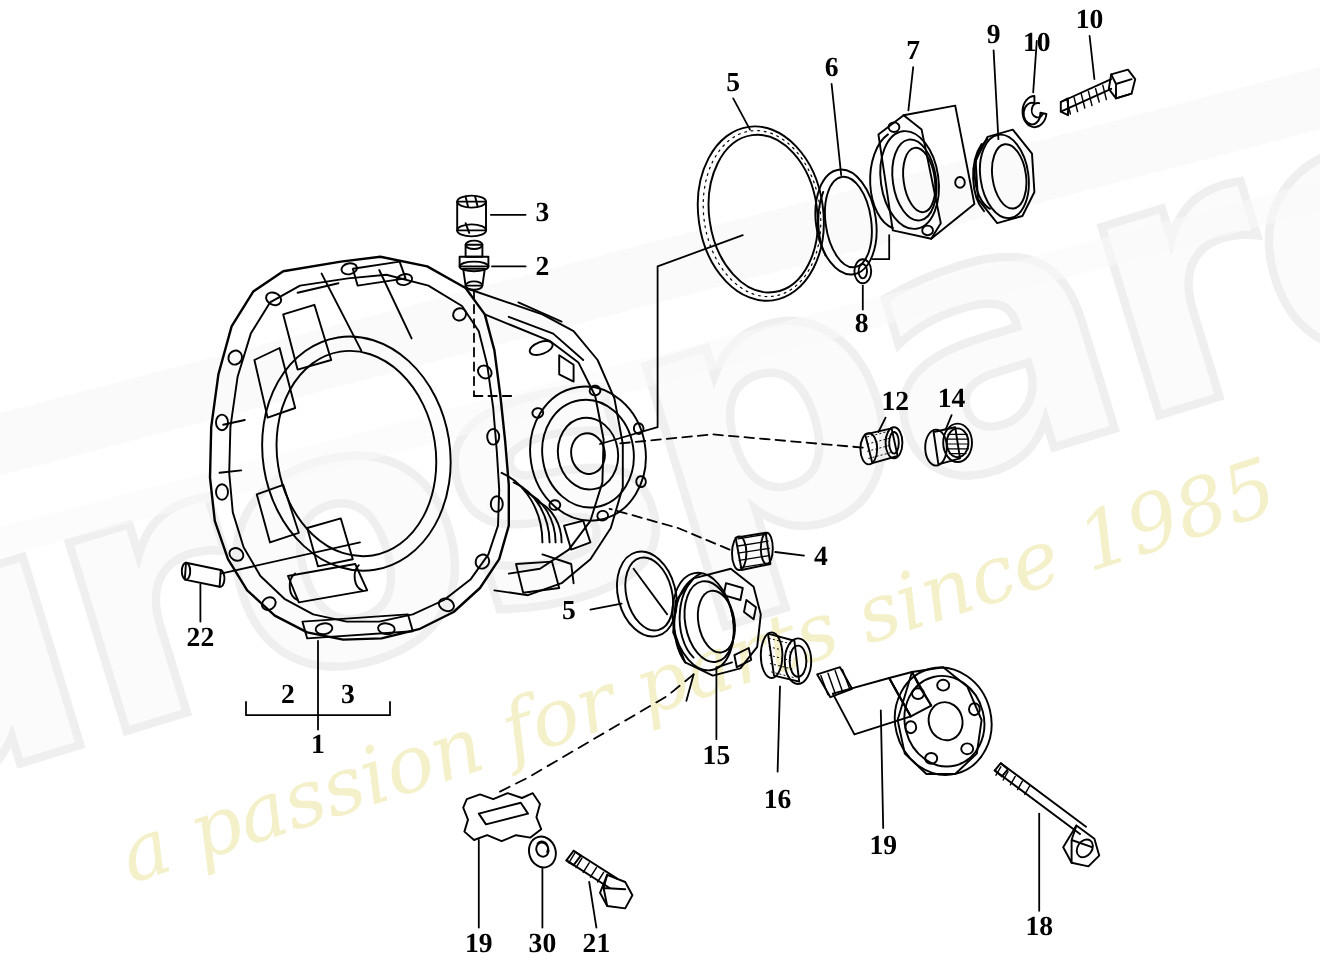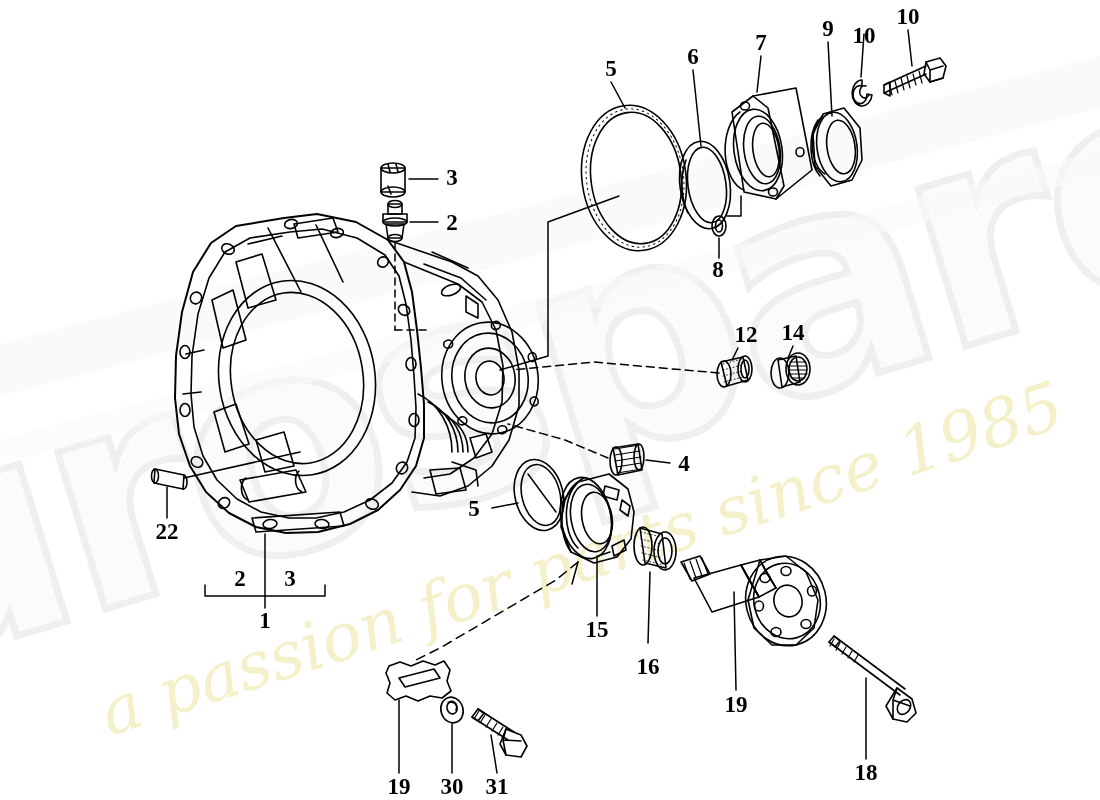--- a/index.html
+++ b/index.html
@@ -432,16 +432,16 @@
     <span class="lbl" style="left:167px;top:531px">22</span>
     <span class="lbl" style="left:240px;top:578px">2</span>
     <span class="lbl" style="left:290px;top:578px">3</span>
     <span class="lbl" style="left:265px;top:620px">1</span>
     <span class="lbl" style="left:597px;top:629px">15</span>
     <span class="lbl" style="left:648px;top:666px">16</span>
     <span class="lbl" style="left:736px;top:704px">19</span>
     <span class="lbl" style="left:866px;top:772px">18</span>
     <span class="lbl" style="left:399px;top:786px">19</span>
     <span class="lbl" style="left:452px;top:786px">30</span>
-    <span class="lbl" style="left:497px;top:786px">31</span>
+    <span class="lbl" style="left:497px;top:786px">21</span>
   </div>
 
 </div>
 
 </body></html>

